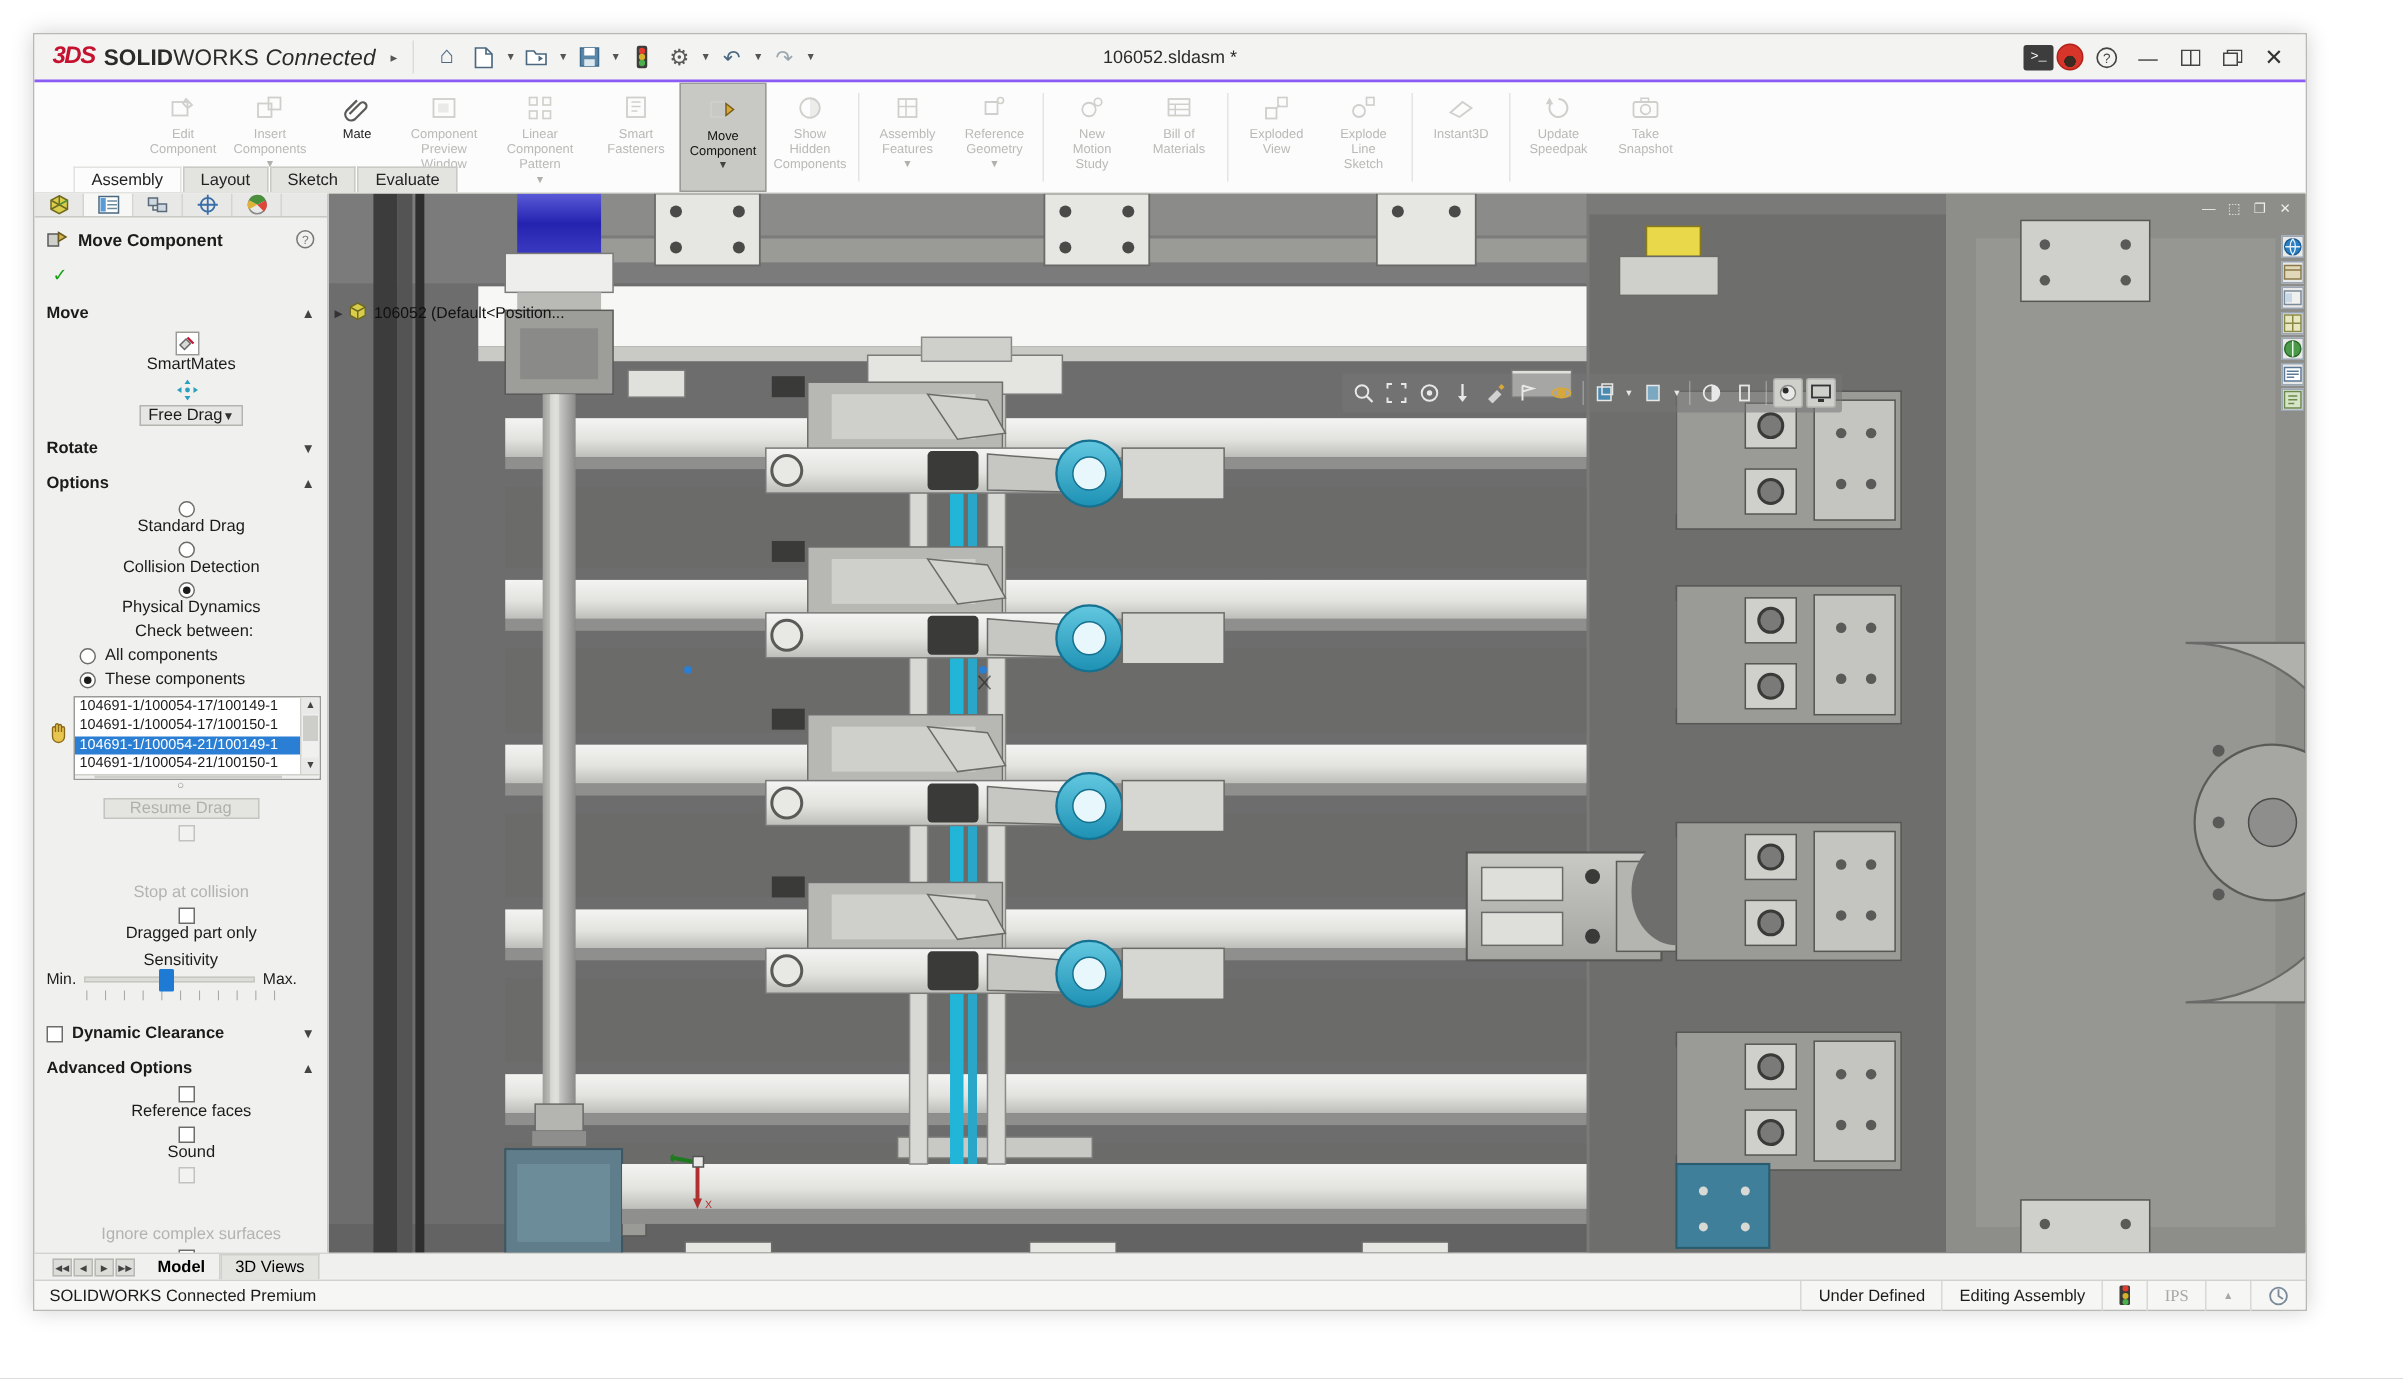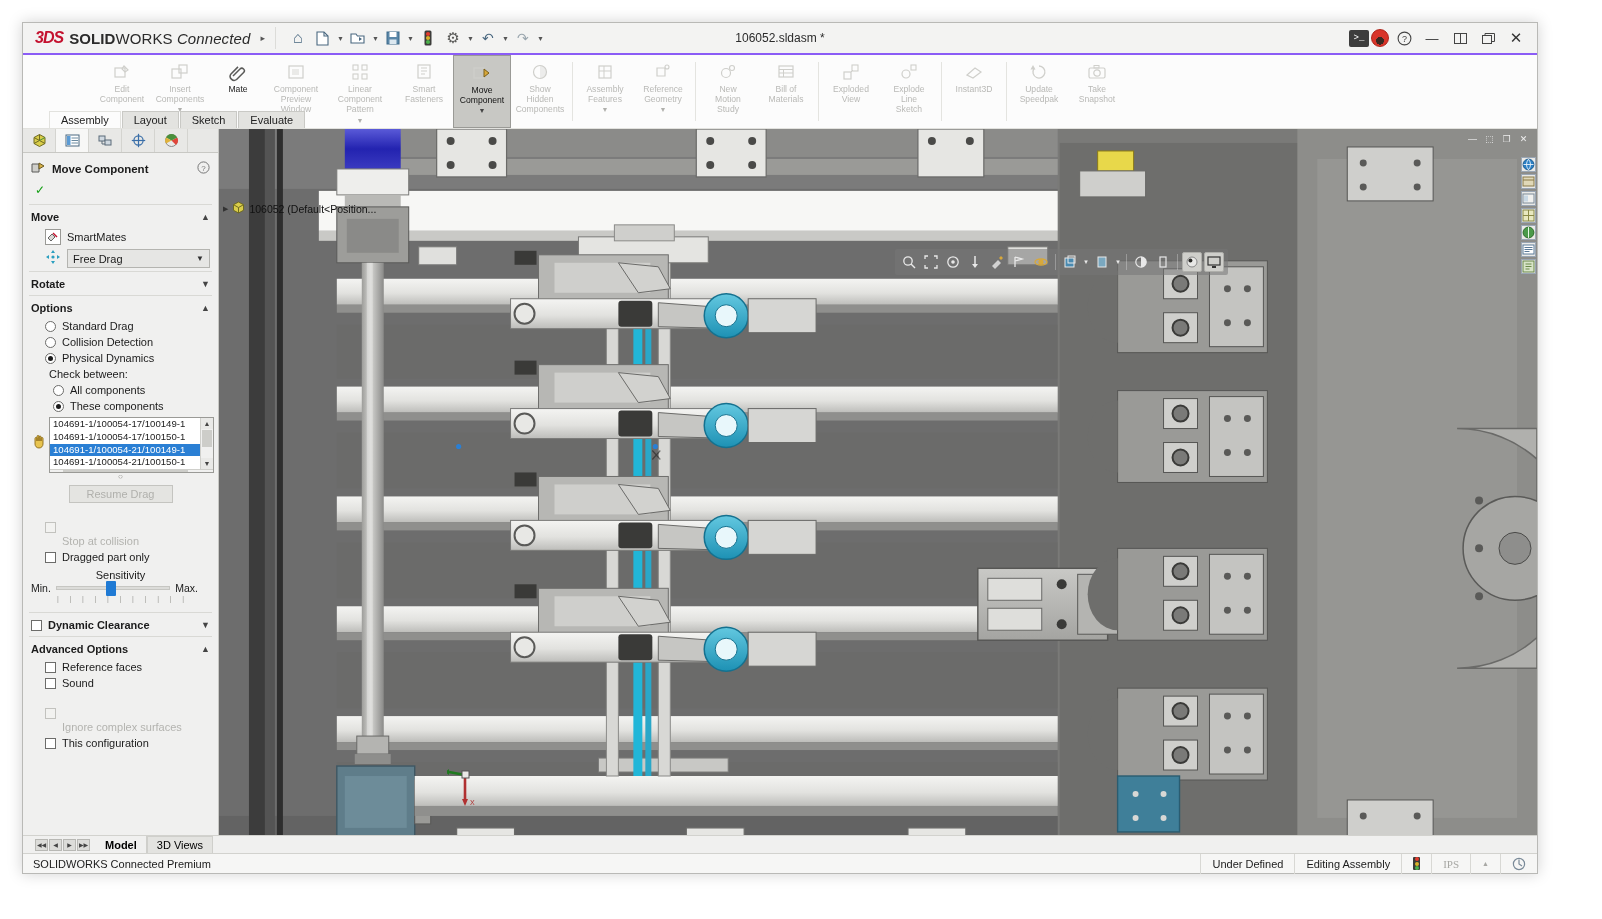--- a/index.html
+++ b/index.html
@@ -114,21 +114,21 @@
   .pm-title { font-weight:bold; font-size:11.5px; }
   .pm-help { margin-left:auto; color:#666; font-size:12px; }
   .pm-ok { padding:2px 0 6px 12px; color:#16a016; font-size:12px; }
   .sect-line { height:1px; background:#d9d9d5; margin:1px 6px; }
   .sect {
     display:flex; align-items:center; padding:5px 8px 4px 8px;
     font-weight:bold; font-size:11px;
   }
   .sect .chev { margin-left:auto; font-size:9px; color:#444; }
   .row { display:flex; align-items:center; padding:2px 8px; }
-  .row.ind { padding-left:22px; }
+  .row.ind { padding-left:22px;flex-direction:column; }
   .row.ind2 { padding-left:30px; }
   .ico-sq { width:16px;height:16px; border:1px solid #9a9a96; background:#fff;
             display:flex;align-items:center;justify-content:center; font-size:10px; margin-right:6px;}
   .ico-plain { width:16px; text-align:center; margin-right:6px; font-size:12px; color:#2a7fb8; }
   .combo {
     flex:1; height:19px; background:#e6e6e4; border:1px solid #b4b4b0;
     display:flex; align-items:center; padding:0 5px; font-size:11px;
   }
   .combo .cv { flex:1; }
   .combo .cc { font-size:8px; color:#333; }

